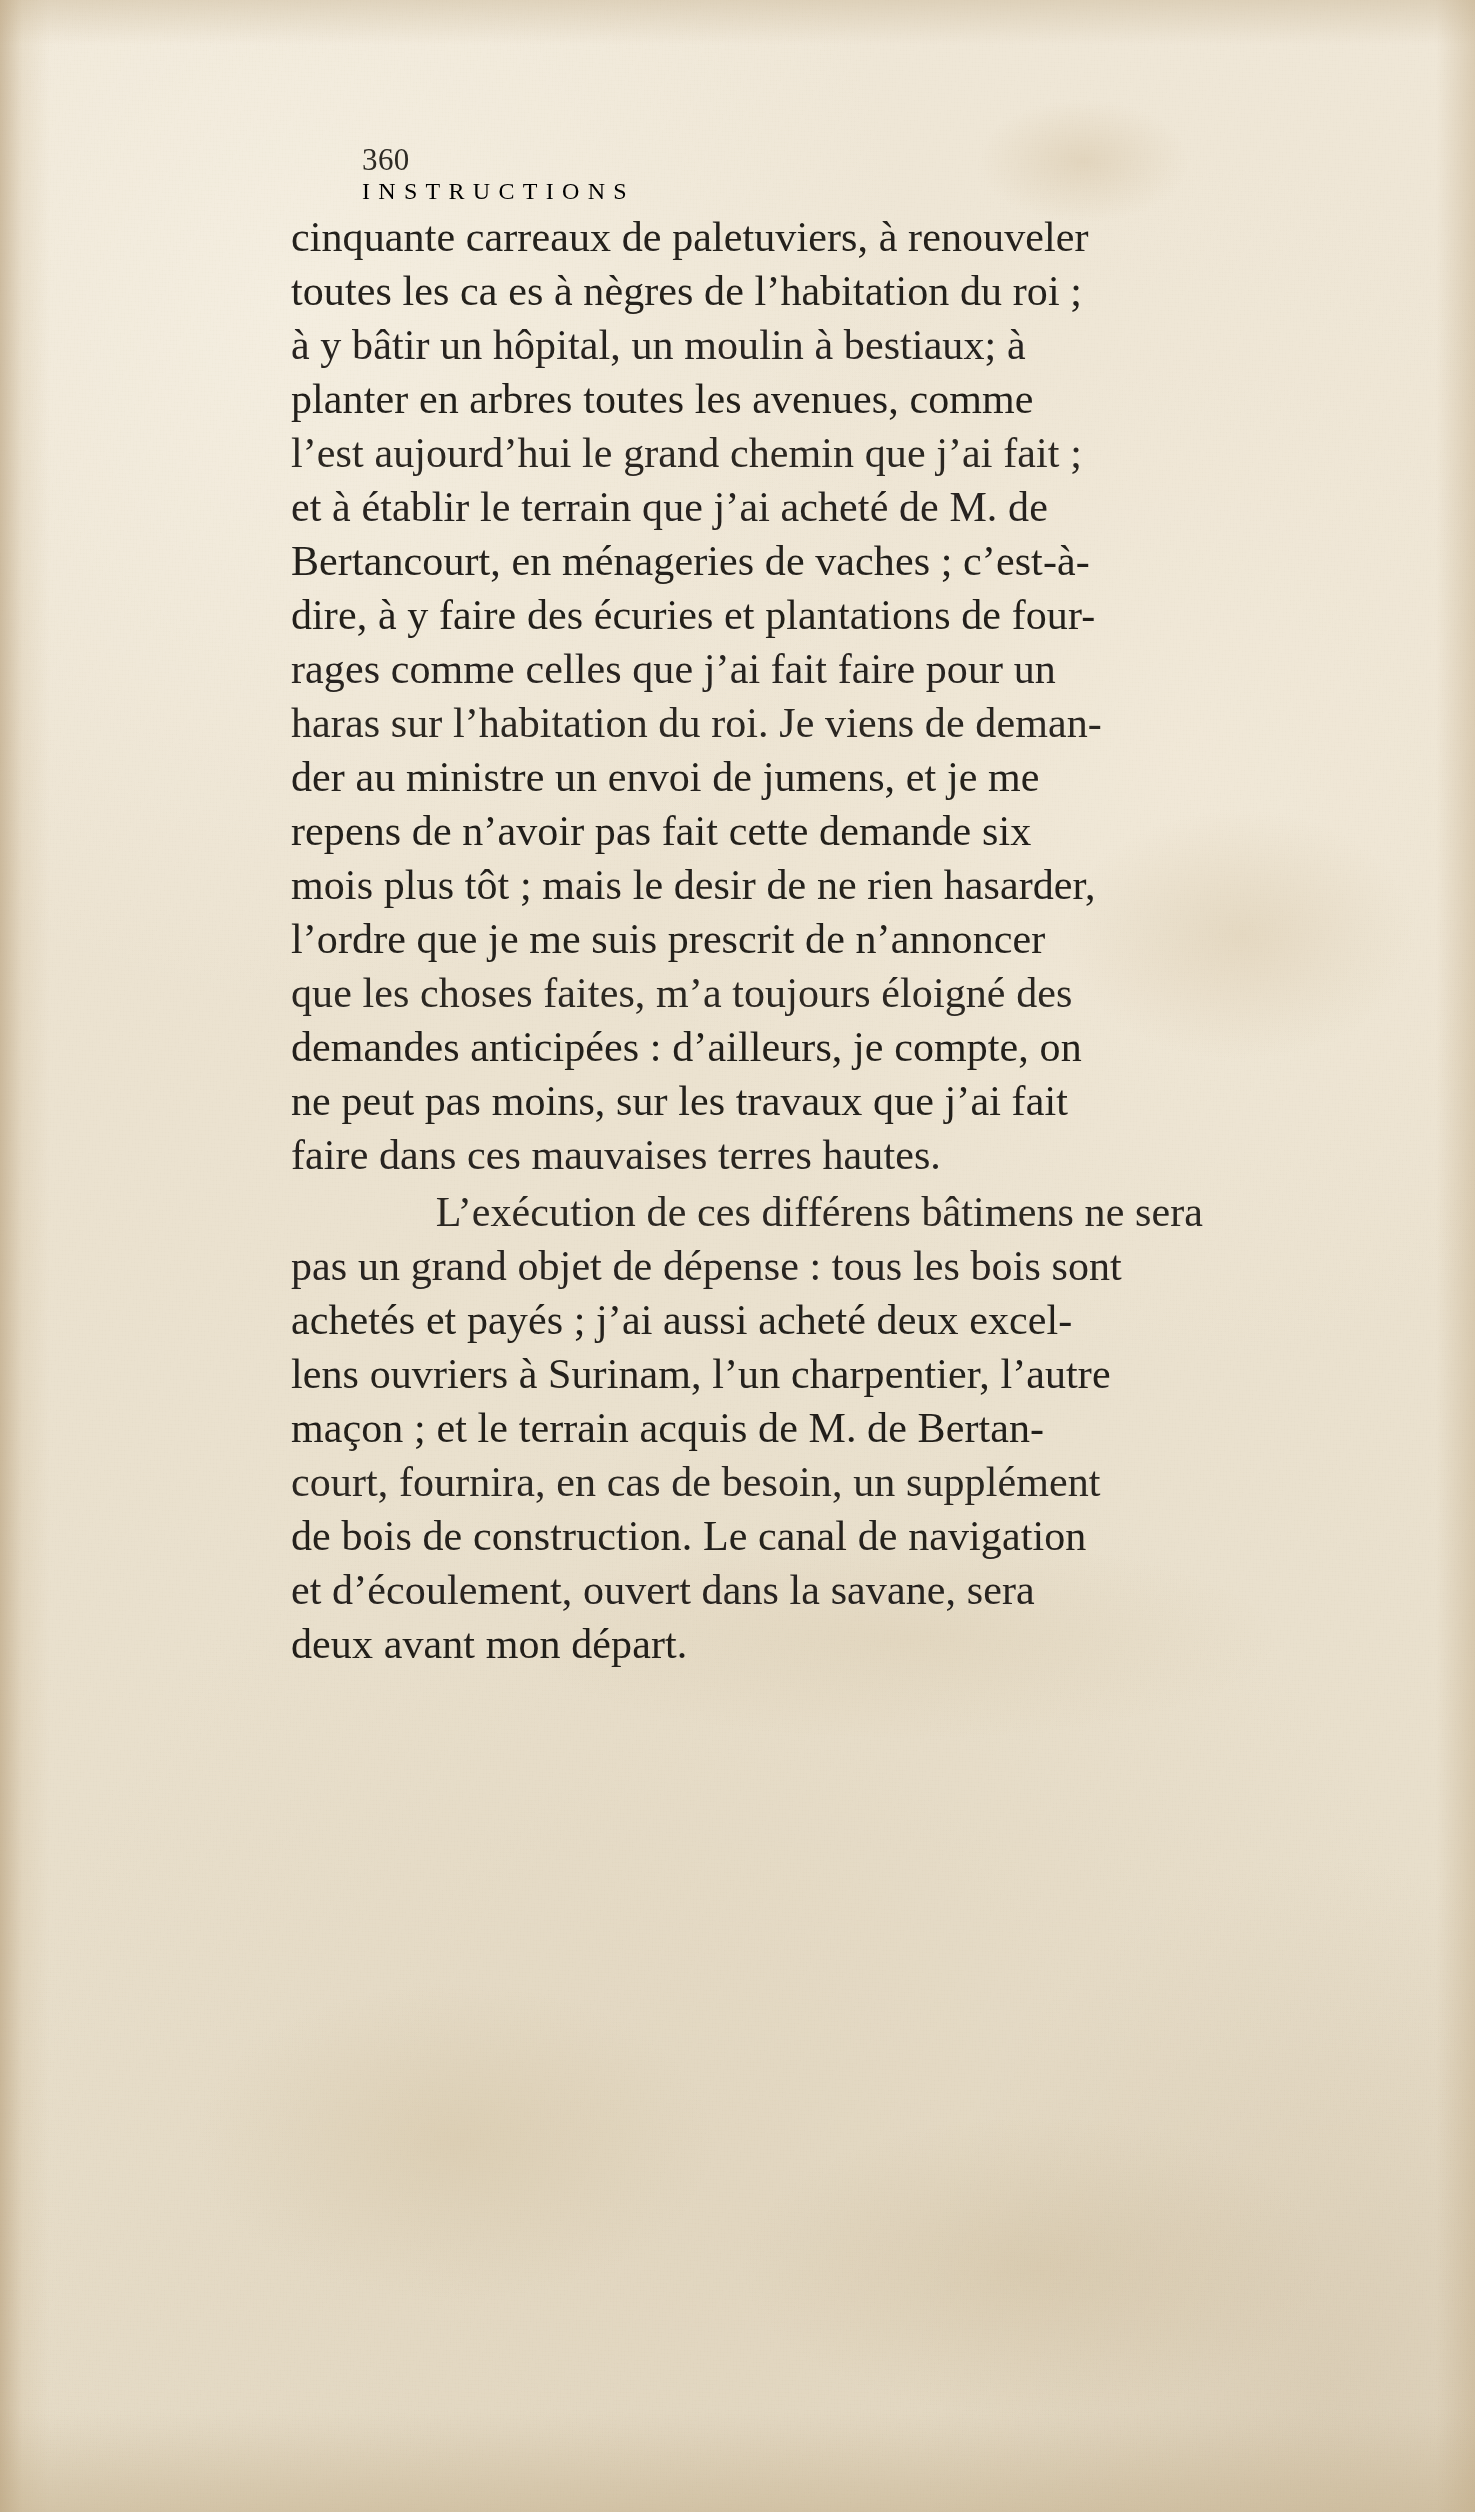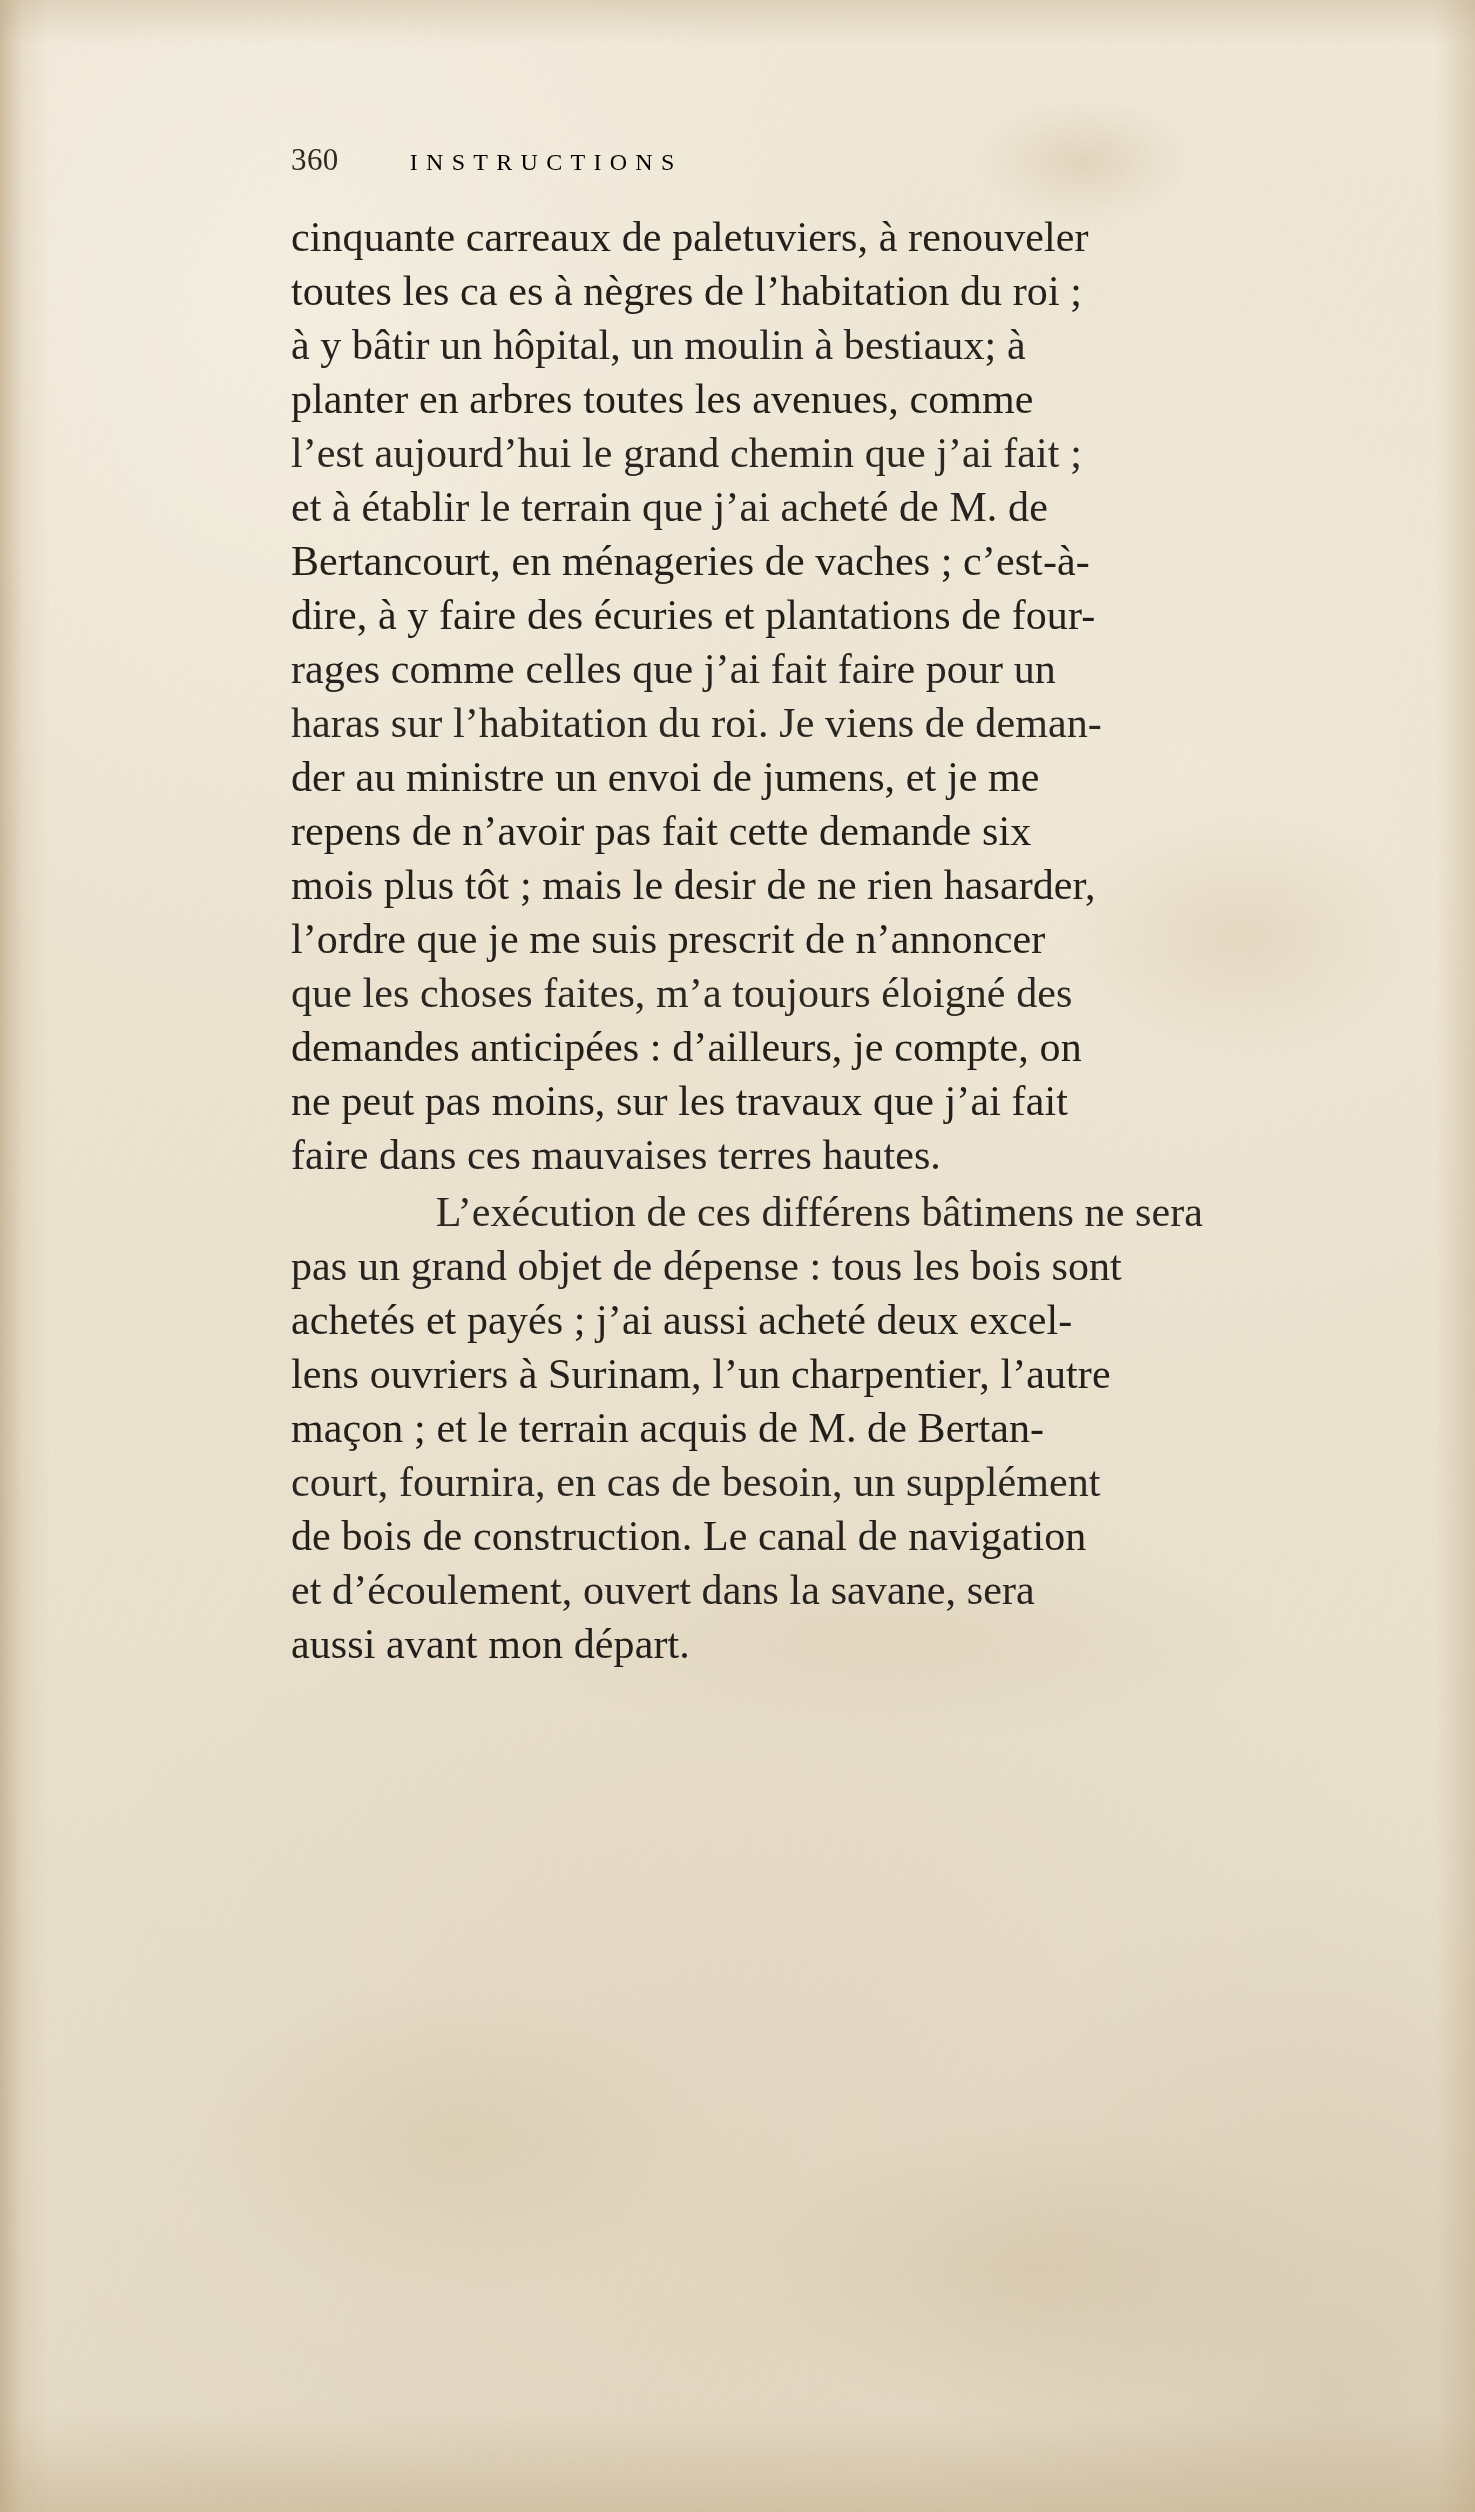--- a/index.html
+++ b/index.html
@@ -74,20 +74,21 @@
   }
 
   
   .header-row {
     position: absolute;
     left: 291px;
     top: 142px;
     width: 902px;
     display: flex;
     align-items: baseline;
+    flex-direction: column;
   }
   .folio {
     font-size: 31px;
     color: #2d2a24;
     letter-spacing: 0.4px;
   }
   .running-title {
     margin-left: 71px;
     font-size: 24px;
     letter-spacing: 8.3px;
@@ -230,18 +231,18 @@
         </div>
       <div class="line justify">
           <span>court, fournira, en cas de besoin, un supplément</span>
         </div>
       <div class="line justify">
           <span>de bois de construction. Le canal de navigation</span>
         </div>
       <div class="line justify">
           <span>et d’écoulement, ouvert dans la savane, sera</span>
         </div>
-      <div class="line"><span>aussi avant mon départ.</span></div>
+      <div class="line"><span>deux avant mon départ.</span></div>
 
     </div>
   </div>
 </div>
 
 
 </body></html>

